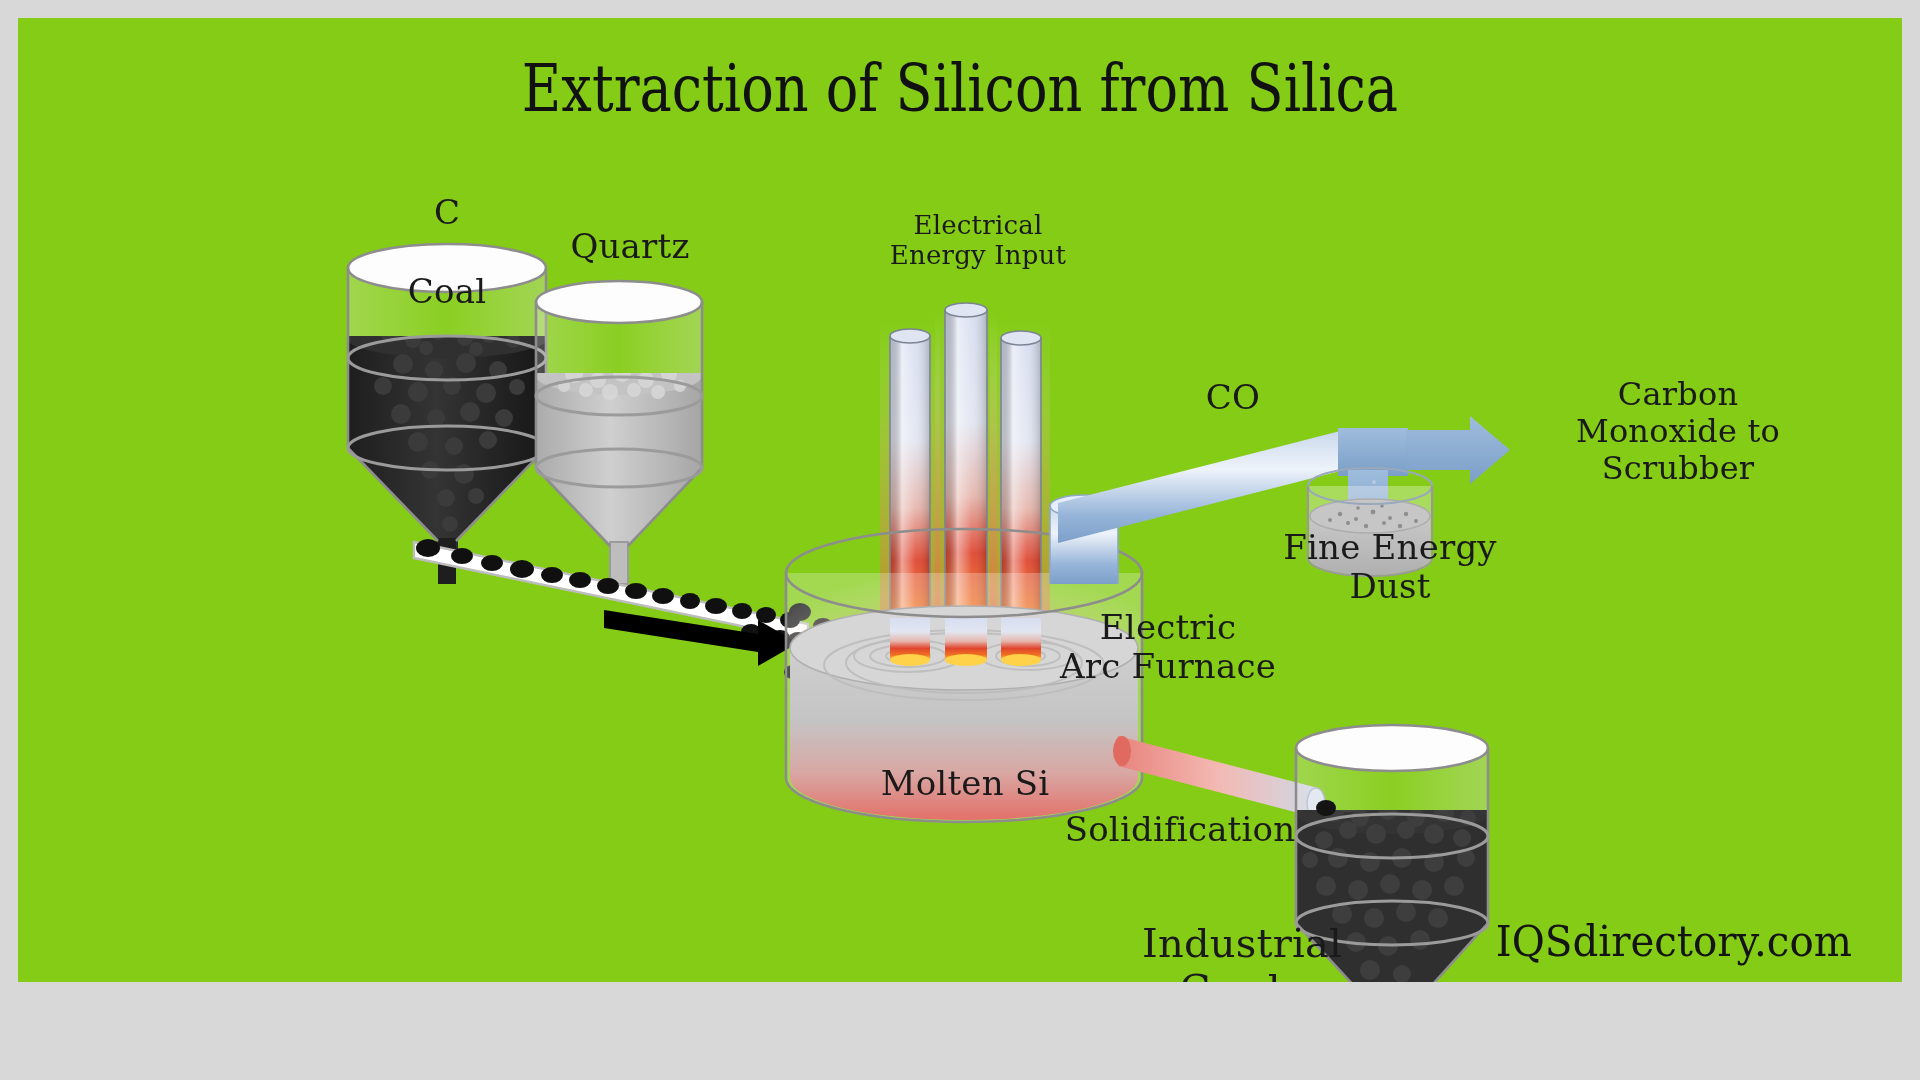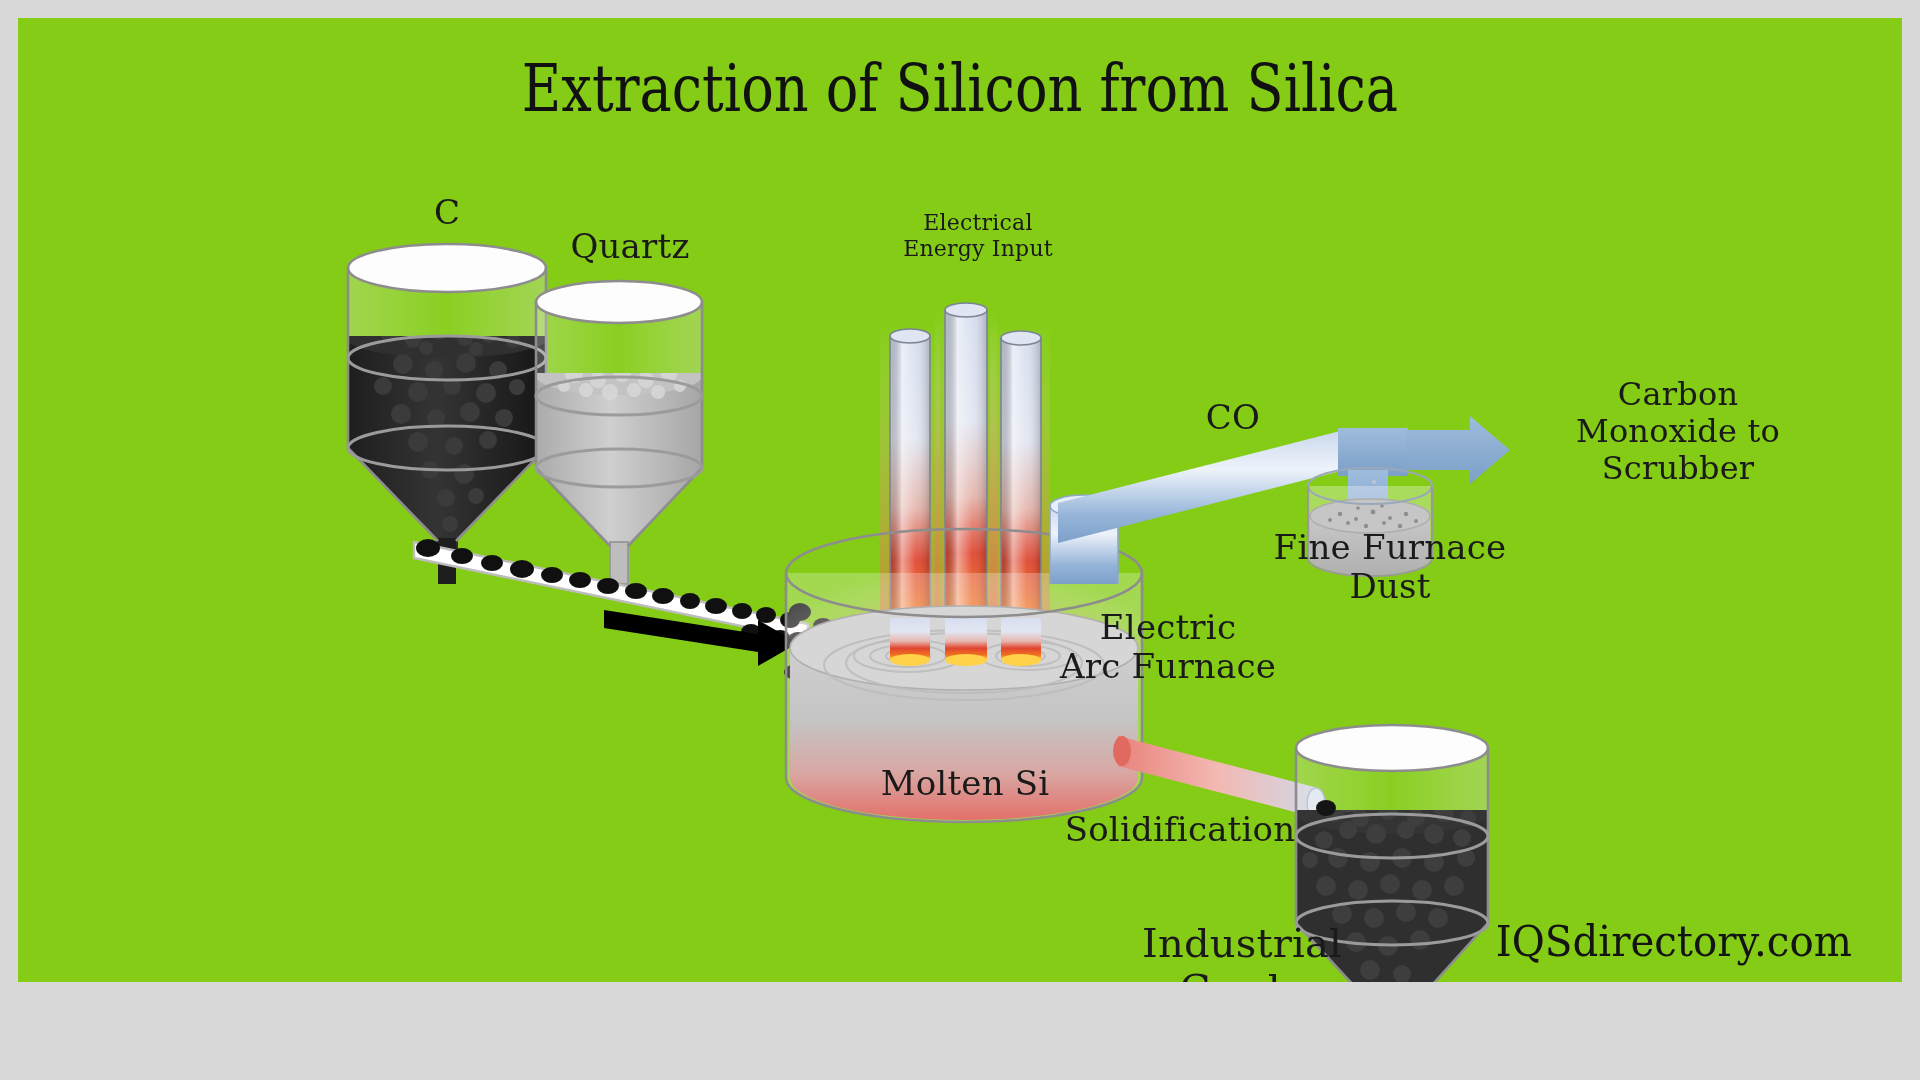--- a/index.html
+++ b/index.html
@@ -429,36 +429,37 @@
       <path d="M1470,730 L1470,905" fill="none" stroke="#8d8d8d" stroke-width="2.6"></path>
       <path d="M1278,905 L1362,996" fill="none" stroke="#8d8d8d" stroke-width="2.6"></path>
       <path d="M1470,905 L1388,996" fill="none" stroke="#8d8d8d" stroke-width="2.6"></path>
       <ellipse cx="1374" cy="818" rx="96" ry="22" fill="none" stroke="#9b9b9b" stroke-width="3"></ellipse>
       <ellipse cx="1374" cy="905" rx="96" ry="22" fill="none" stroke="#9b9b9b" stroke-width="3"></ellipse>
     </g>
   </svg>
 
   <div class="lbl" style="left:292px;top:136px;width:274px;font-size:34px;">
     <div>C</div>
+    <div>Coal</div>
   </div>
 
   <div class="lbl" style="left:478px;top:170px;width:268px;font-size:34px;">
     <div>Quartz</div>
   </div>
 
-  <div class="lbl" style="left:790px;top:192px;width:340px;font-size:22px;">Electrical
+  <div class="lbl" style="left:790px;top:192px;width:340px;font-size:26px;">Electrical
 Energy Input</div>
 
-  <div class="lbl" style="left:1170px;top:380px;width:90px;font-size:34px;">CO</div>
+  <div class="lbl" style="left:1170px;top:360px;width:90px;font-size:34px;">CO</div>
 
   <div class="lbl" style="left:1474px;top:358px;width:372px;font-size:32px;">Carbon
 Monoxide to
 Scrubber</div>
 
-  <div class="lbl" style="left:1222px;top:510px;width:300px;font-size:34px;">Fine Furnace Dust</div>
+  <div class="lbl" style="left:1222px;top:510px;width:300px;font-size:34px;">Fine Energy Dust</div>
 
   <div class="lbl" style="left:1028px;top:590px;width:244px;font-size:34px;">Electric
 Arc Furnace</div>
 
   <div class="lbl" style="left:832px;top:702px;width:230px;font-size:34px;margin-top:44px;">Molten Si</div>
 
   <div class="lbl" style="left:1012px;top:792px;width:300px;font-size:34px;">Solidification</div>
 
   <div class="lbl" style="left:1102px;top:902px;width:244px;font-size:40px;">Industrial
 Grade

